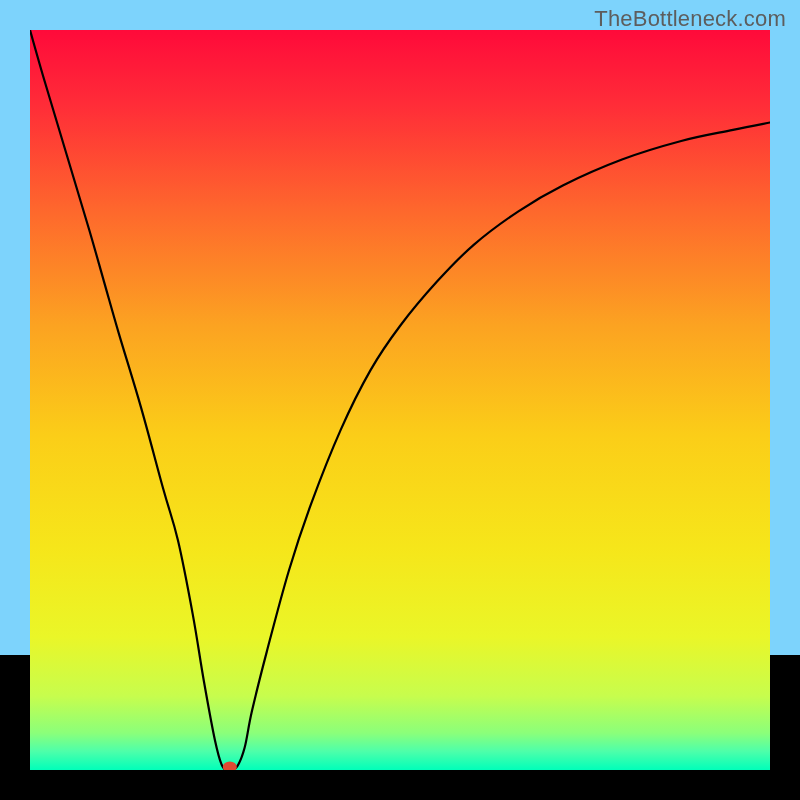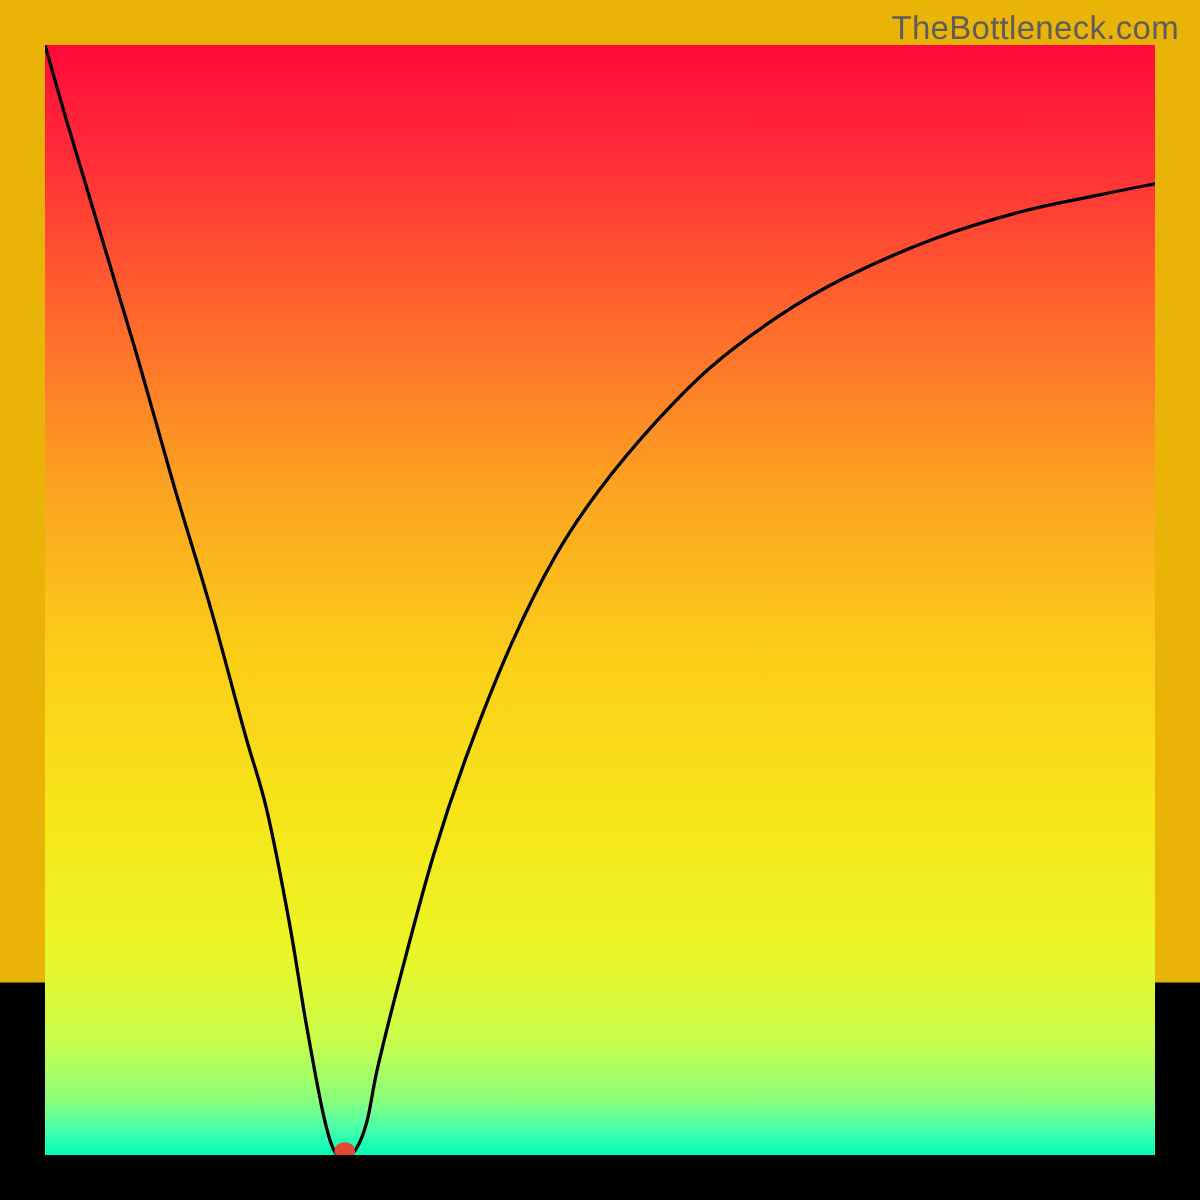--- a/index.html
+++ b/index.html
@@ -10,21 +10,21 @@
     overflow: hidden;
     background: #000;
     font-family: Arial, Helvetica, sans-serif;
   }
   .frame {
     position: absolute;
     left: 0;
     top: 0;
     width: 800px;
     height: 655px;
-    background: #eab308;
+    background: #7dd3fc;
   }
   .plot-area {
     position: absolute;
     left: 30px;
     top: 30px;
     width: 740px;
     height: 740px;
     overflow: hidden;
   }
   .watermark {

